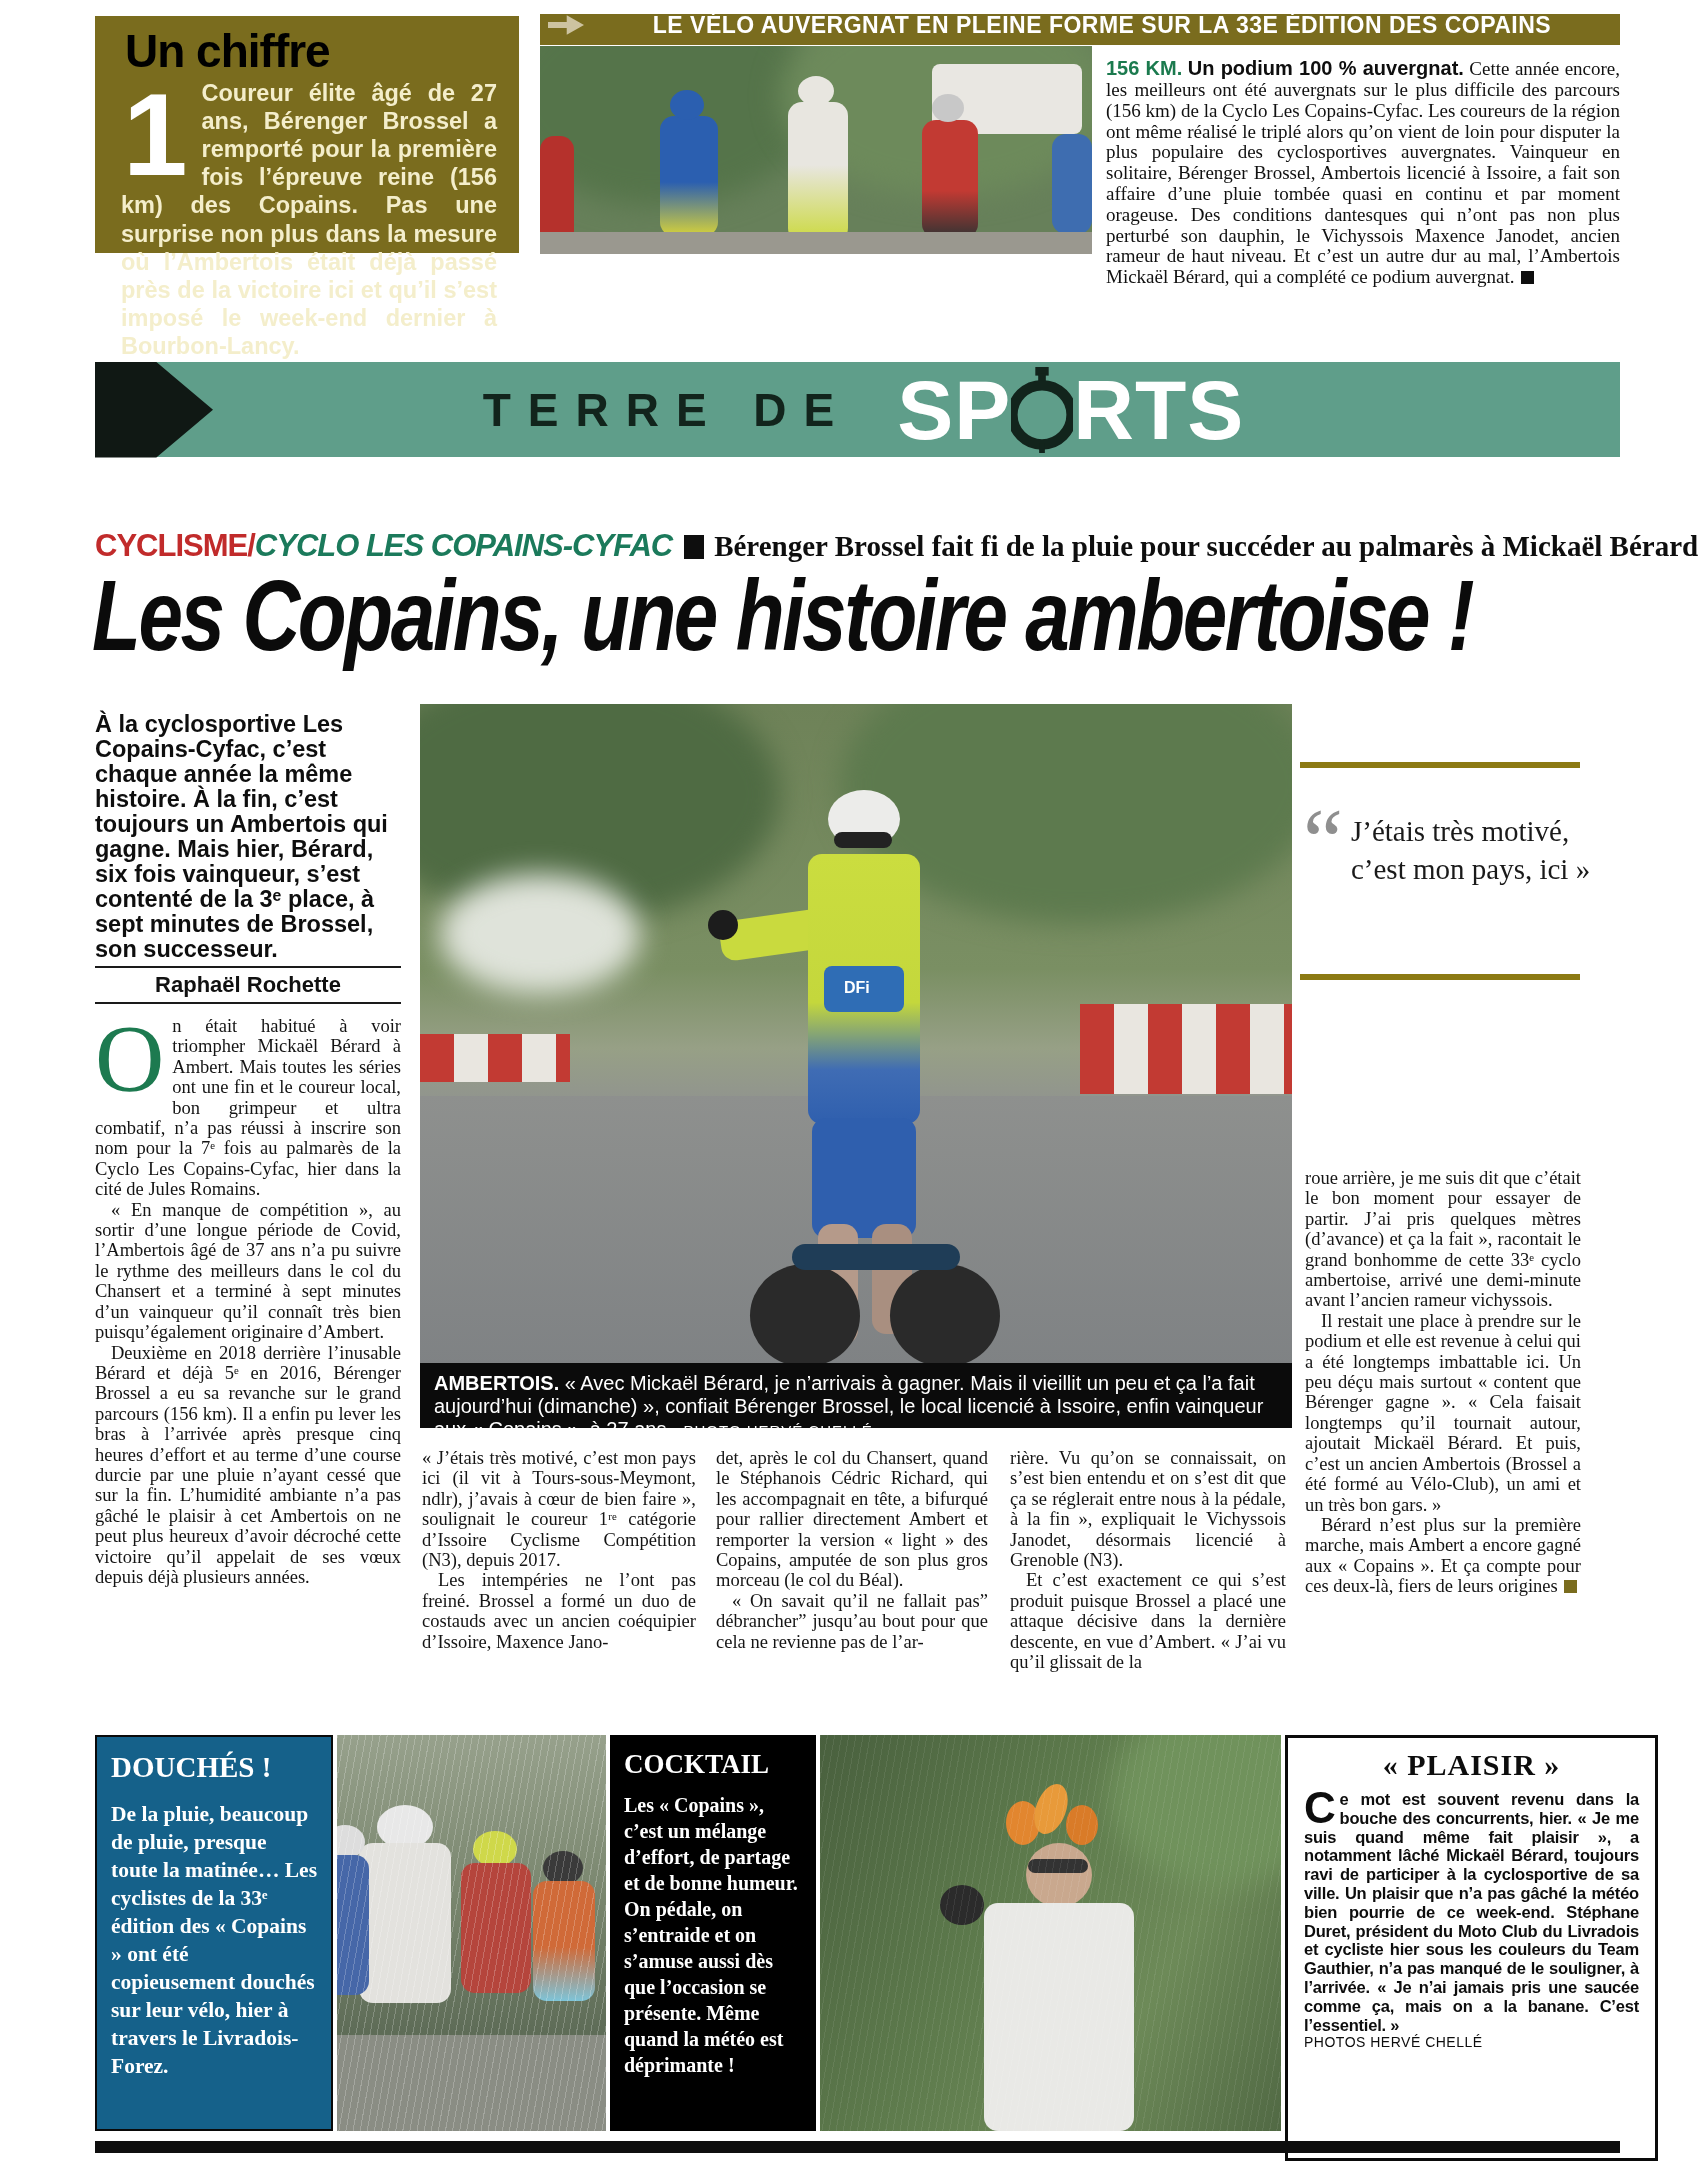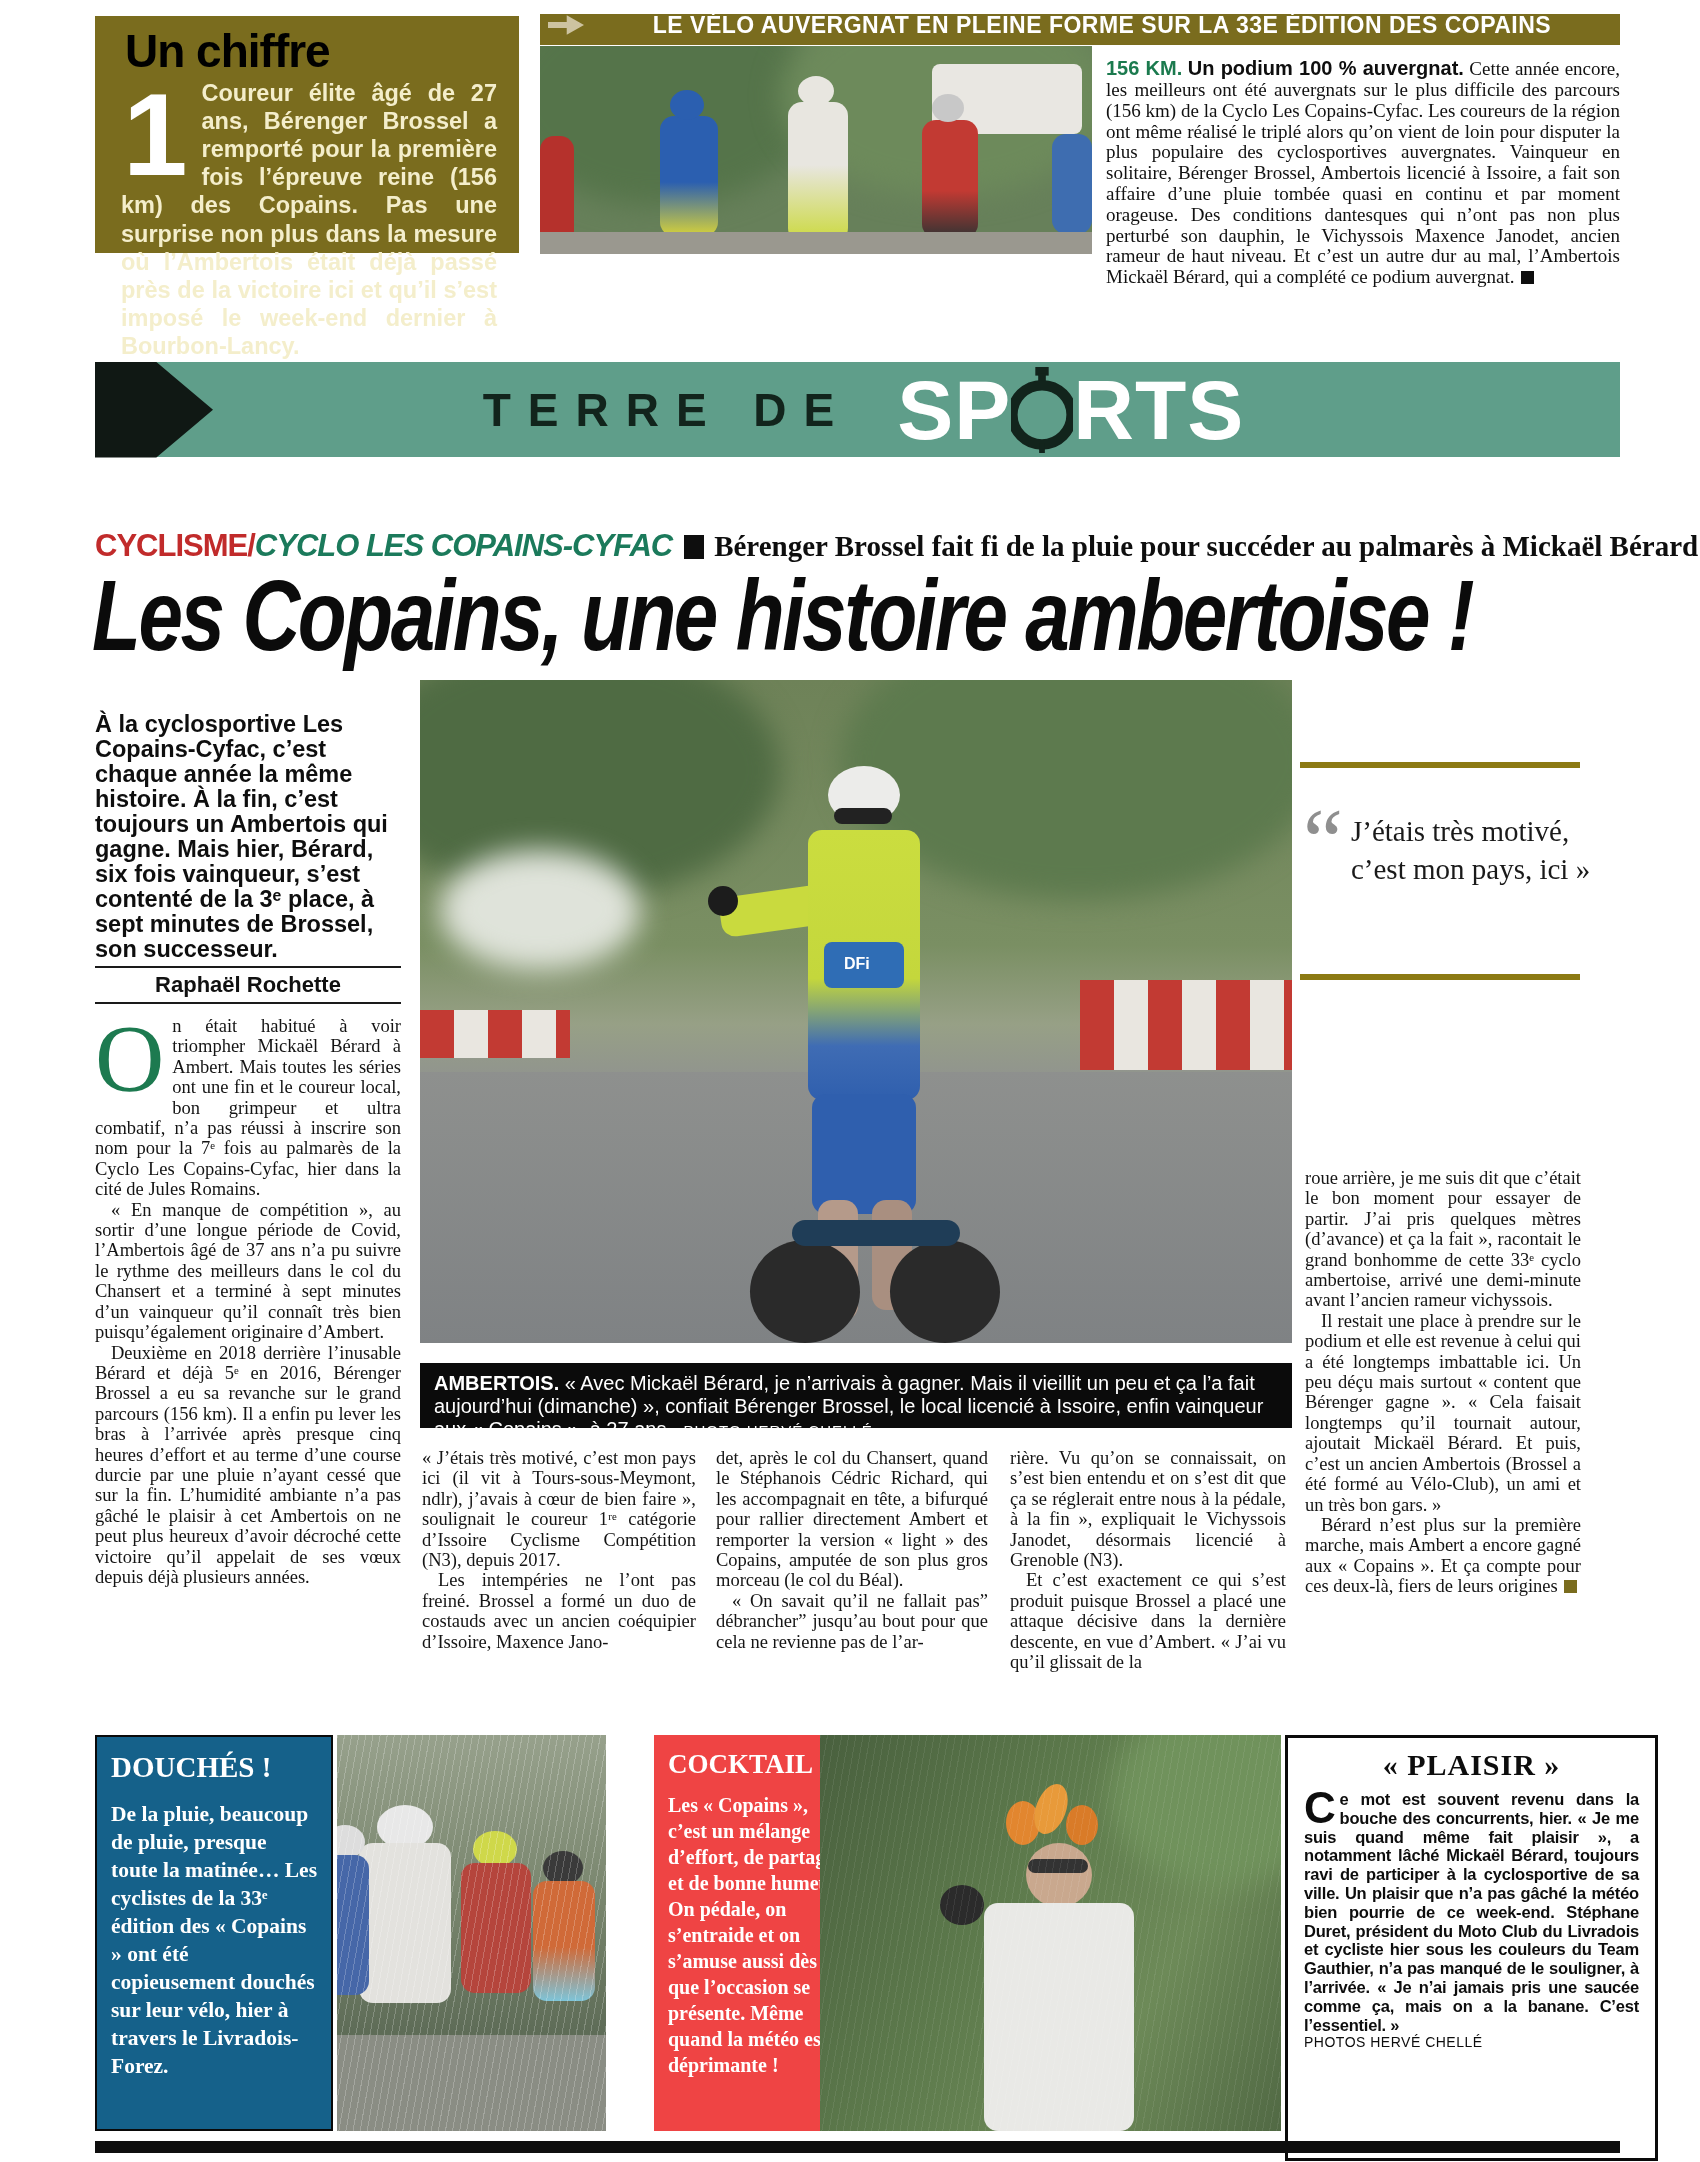--- a/index.html
+++ b/index.html
@@ -58,37 +58,37 @@
   .bodycol p{margin:0;}
   .bodycol p.ind{text-indent:16px;}
   .dropcap{float:left;font:96px/78px "Liberation Serif",serif;color:#1d7a50;padding:4px 8px 0 0;}
   .col1{left:95px;top:1016px;width:306px;}
   .col2{left:422px;top:1448px;width:274px;}
   .col3{left:716px;top:1448px;width:272px;}
   .col4{left:1010px;top:1448px;width:276px;}
   .col5{left:1305px;top:1168px;width:276px;}
 
   
-  .photo-main{left:420px;top:680px;width:872px;height:663px;}
+  .photo-main{left:420px;top:704px;width:872px;height:663px;}
   .caption{left:420px;top:1363px;width:872px;height:65px;background:#0b0b0b;box-sizing:border-box;
            padding:9px 14px;color:#fff;font:20px/23px "Liberation Sans",sans-serif;}
   .caption .cl{font-weight:bold;}
   .caption .cc{font-size:15px;letter-spacing:1px;margin-left:6px;}
 
   
   .rule-olive{background:#8c7a14;height:6px;}
   .pull{left:1303px;top:812px;width:300px;font:29px/38px "Liberation Serif",serif;color:#1a1a1a;}
   .qmark{float:left;font:90px/58px "Liberation Serif",serif;color:#8f8f8f;margin-right:8px;}
 
   
   .bbox{box-sizing:border-box;color:#fff;}
   .douches{left:95px;top:1735px;width:238px;height:396px;background:#15618a;border:2px solid #0a0a0a;padding:14px 14px;}
   .douches h3{margin:2px 0 18px;font:bold 29px/1 "Liberation Serif",serif;}
   .douches .txt{font:bold 21.5px/28px "Liberation Serif",serif;}
-  .cocktail{left:610px;top:1735px;width:206px;height:396px;background:#ef4444;padding:14px 14px;margin-left:44px;}
+  .cocktail{left:610px;top:1735px;width:206px;height:396px;background:#000000;padding:14px 14px;}
   .cocktail h3{margin:2px 0 14px;font:bold 27px/1 "Liberation Serif",serif;}
   .cocktail .txt{font:bold 20px/26px "Liberation Serif",serif;}
   .plaisir{left:1285px;top:1735px;width:335px;height:396px;background:#fff;border:3px solid #0a0a0a;
            padding:12px 16px;color:#0d0d0d;}
   .plaisir h3{margin:0 0 10px;text-align:center;font:bold 30px/1 "Liberation Serif",serif;letter-spacing:1px;}
   .plaisir .txt{font:bold 16.5px/18.8px "Liberation Sans",sans-serif;text-align:justify;letter-spacing:-.2px;}
   .plaisir .dc{float:left;font:bold 44px/36px "Liberation Sans",sans-serif;padding-right:4px;}
   .plaisir .cred{font:14px/1.2 "Liberation Sans",sans-serif;letter-spacing:.5px;}
 
   .photo-rain{left:337px;top:1735px;width:269px;height:396px;}

